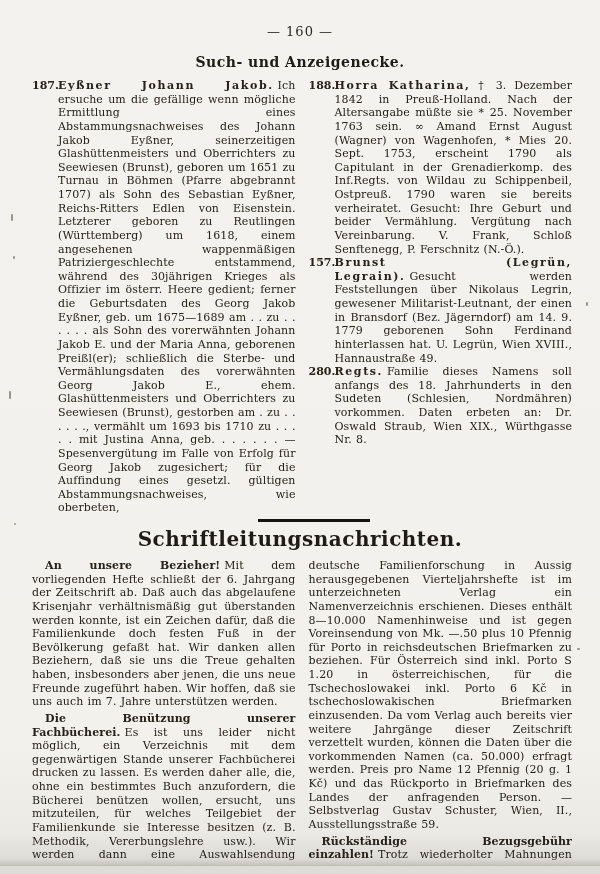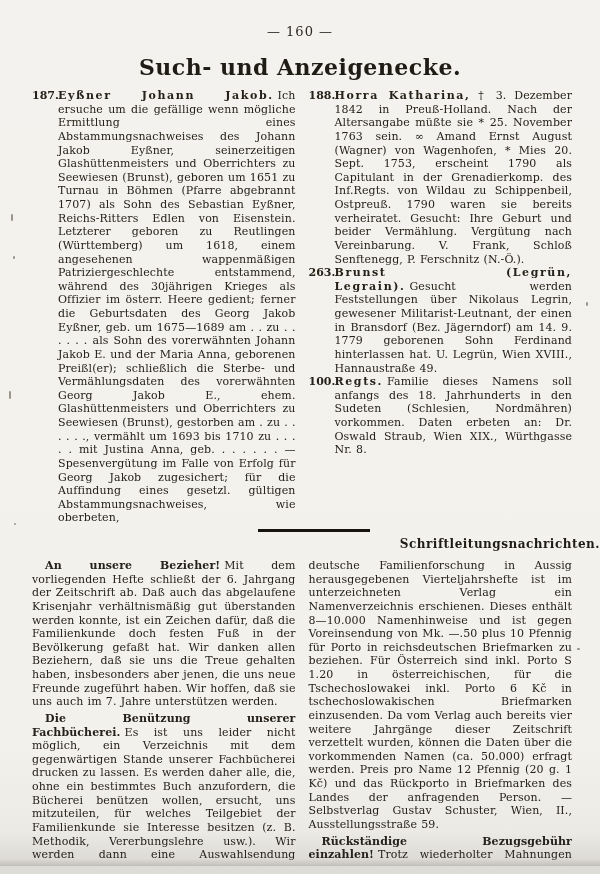--- a/index.html
+++ b/index.html
@@ -20,22 +20,22 @@
     letter-spacing:1px;
     color:#2c2720;
   }
   .sec-title{
     text-align:center;
     font-weight:bold;
     margin:0;
     color:#1f1b15;
     letter-spacing:.5px;
   }
-  .sec1-title{font-size:22px;margin:15px 0 9px 0;}
-  .sec2-title{font-size:12px;margin:3px 0 8px 0;text-align:right;}
+  .sec1-title{font-size:14px;margin:15px 0 9px 0;}
+  .sec2-title{font-size:20px;margin:3px 0 8px 0;}
   .cols{
     display:flex;
     gap:13px;
     padding:0 28px 0 32px;
     text-align:justify;
     font-size:11px;
     line-height:1.24;
     letter-spacing:.1px;
     word-spacing:.5px;
     hyphens:auto;
@@ -81,24 +81,24 @@
     <div class="col">
       <div class="entry">
         <span class="enum">187.</span><span class="ename">Eyßner Johann Jakob.</span><span class="etext">Ich ersuche um die gefällige wenn mögliche Ermittlung eines Abstammungsnachweises des Johann Jakob Eyßner, seinerzeitigen Glashüttenmeisters und Oberrichters zu Seewiesen (Brunst), geboren um 1651 zu Turnau in Böhmen (Pfarre abgebrannt 1707) als Sohn des Sebastian Eyßner, Reichs-Ritters Edlen von Eisenstein. Letzterer geboren zu Reutlingen (Württemberg) um 1618, einem angesehenen wappenmäßigen Patriziergeschlechte entstammend, während des 30jährigen Krieges als Offizier im österr. Heere gedient; ferner die Geburtsdaten des Georg Jakob Eyßner, geb. um 1675—1689 am . . zu . . . . . . als Sohn des vorerwähnten Johann Jakob E. und der Maria Anna, geborenen Preißl(er); schließlich die Sterbe- und Vermählungsdaten des vorerwähnten Georg Jakob E., ehem. Glashüttenmeisters und Oberrichters zu Seewiesen (Brunst), gestorben am . zu . . . . . ., vermählt um 1693 bis 1710 zu . . . . . mit Justina Anna, geb. . . . . . . — Spesenvergütung im Falle von Erfolg für Georg Jakob zugesichert; für die Auffindung eines gesetzl. gültigen Abstammungsnachweises, wie oberbeten,</span>
       </div>
     </div>
     <div class="col">
       <div class="entry">
         <span class="enum">188.</span><span class="ename">Horra Katharina,</span><span class="etext">† 3. Dezember 1842 in Preuß-Holland. Nach der Altersangabe müßte sie * 25. November 1763 sein. ∞ Amand Ernst August (Wagner) von Wagenhofen, * Mies 20. Sept. 1753, erscheint 1790 als Capitulant in der Grenadierkomp. des Inf.Regts. von Wildau zu Schippenbeil, Ostpreuß. 1790 waren sie bereits verheiratet. Gesucht: Ihre Geburt und beider Vermählung. Vergütung nach Vereinbarung. V. Frank, Schloß Senftenegg, P. Ferschnitz (N.-Ö.).</span>
       </div>
       <div class="entry">
-        <span class="enum">263.</span><span class="ename">Brunst (Legrün, Legrain).</span><span class="etext">Gesucht werden Feststellungen über Nikolaus Legrin, gewesener Militarist-Leutnant, der einen in Bransdorf (Bez. Jägerndorf) am 14. 9. 1779 geborenen Sohn Ferdinand hinterlassen hat. U. Legrün, Wien XVIII., Hannaustraße 49.</span>
+        <span class="enum">157.</span><span class="ename">Brunst (Legrün, Legrain).</span><span class="etext">Gesucht werden Feststellungen über Nikolaus Legrin, gewesener Militarist-Leutnant, der einen in Bransdorf (Bez. Jägerndorf) am 14. 9. 1779 geborenen Sohn Ferdinand hinterlassen hat. U. Legrün, Wien XVIII., Hannaustraße 49.</span>
       </div>
       <div class="entry">
-        <span class="enum">100.</span><span class="ename">Regts.</span><span class="etext">Familie dieses Namens soll anfangs des 18. Jahrhunderts in den Sudeten (Schlesien, Nordmähren) vorkommen. Daten erbeten an: Dr. Oswald Straub, Wien XIX., Würthgasse Nr. 8.</span>
+        <span class="enum">280.</span><span class="ename">Regts.</span><span class="etext">Familie dieses Namens soll anfangs des 18. Jahrhunderts in den Sudeten (Schlesien, Nordmähren) vorkommen. Daten erbeten an: Dr. Oswald Straub, Wien XIX., Würthgasse Nr. 8.</span>
       </div>
     </div>
   </div>
 
   <div class="divider-rule"></div>
 
   <h2 class="sec-title sec2-title">Schriftleitungsnachrichten.</h2>
 
   <div class="cols sec2">
     <div class="col">

